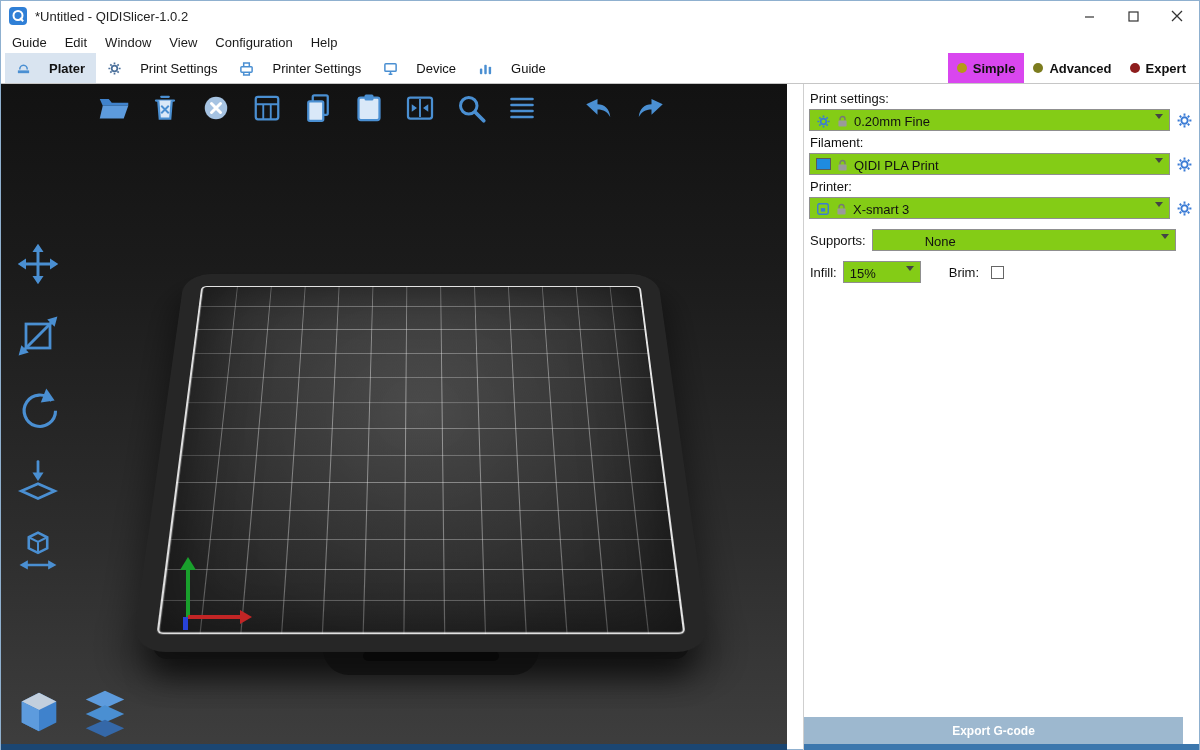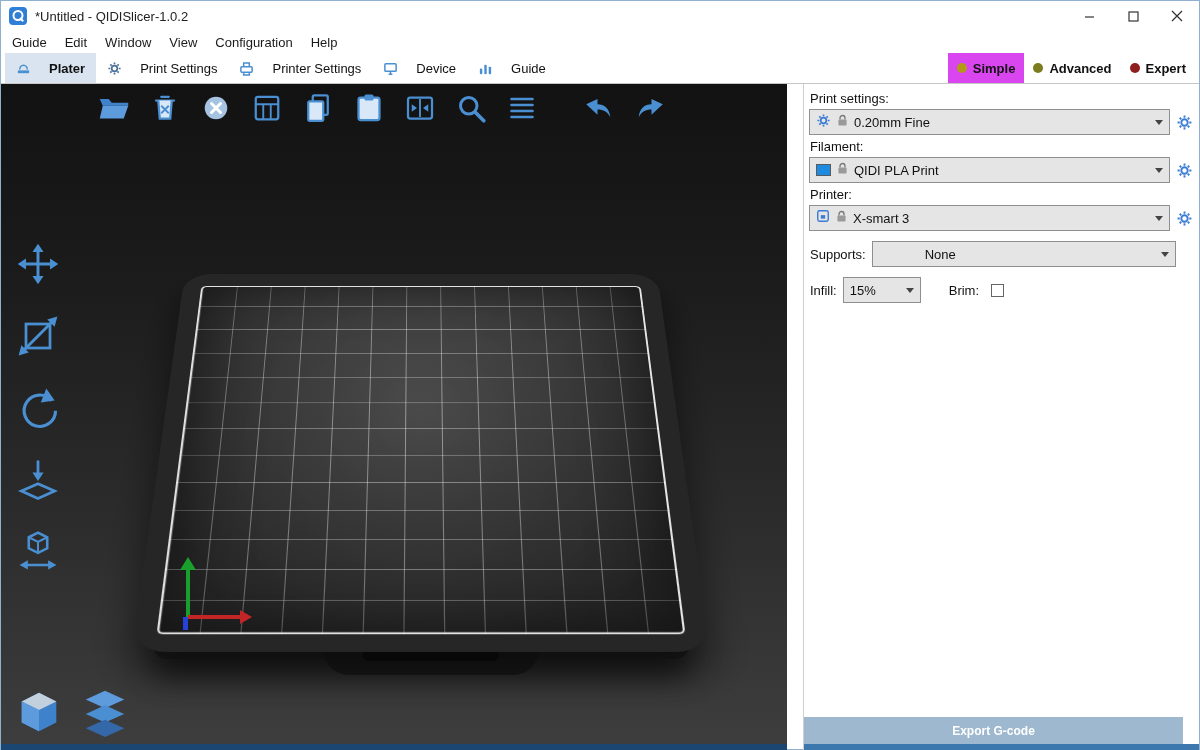--- a/index.html
+++ b/index.html
@@ -78,21 +78,21 @@
 
   
   .toggles { position:absolute; left:12px; bottom:12px; display:flex; gap:14px; }
   .tbtn { width:52px; height:52px; display:flex; align-items:center; justify-content:center; background:transparent; border:none; padding:0; cursor:pointer; }
   .tbtn svg { width:50px; height:50px; }
 
   
   .sidebar { position:relative; flex:1; background:#fff; border-left:1px solid #cfcfcf; padding:4px 5px 0 5px; }
   .flabel { font-size:13px; color:#111; margin:3px 1px 3px 1px; }
   .frow { display:flex; align-items:center; margin-bottom:4px; }
-  .combo { display:flex; align-items:center; gap:6px; height:22px; border:1px solid #8f8f8f; background:#e5e5e5; padding:12px 6px; flex:1; cursor:pointer; }
+  .combo { display:flex; align-items:flex-start; gap:6px; height:22px; border:1px solid #8f8f8f; background:#84cc16; padding:4px 6px; flex:1; cursor:pointer; }
   .ctext { font-size:13px; color:#111; white-space:nowrap; }
   .chev { margin-left:auto; width:0; height:0; border-left:4px solid transparent; border-right:4px solid transparent; border-top:5px solid #444; }
   .gearbtn { width:20px; height:22px; margin-left:4px; background:transparent; border:none; padding:0; display:flex; align-items:center; justify-content:center; cursor:pointer; }
   .swatch { width:15px; height:12px; background:#1f8be0; border:1px solid #5a5a5a; display:inline-block; }
   .inline { display:flex; align-items:center; margin-top:10px; padding-right:18px; }
   .inline .flabel { margin:0 6px 0 1px; }
   .combo.supports { flex:1; }
   .ctext.indent { margin-left:46px; }
   .combo.infill { flex:none; width:78px; }
   .flabel.brim { margin-left:28px; }

